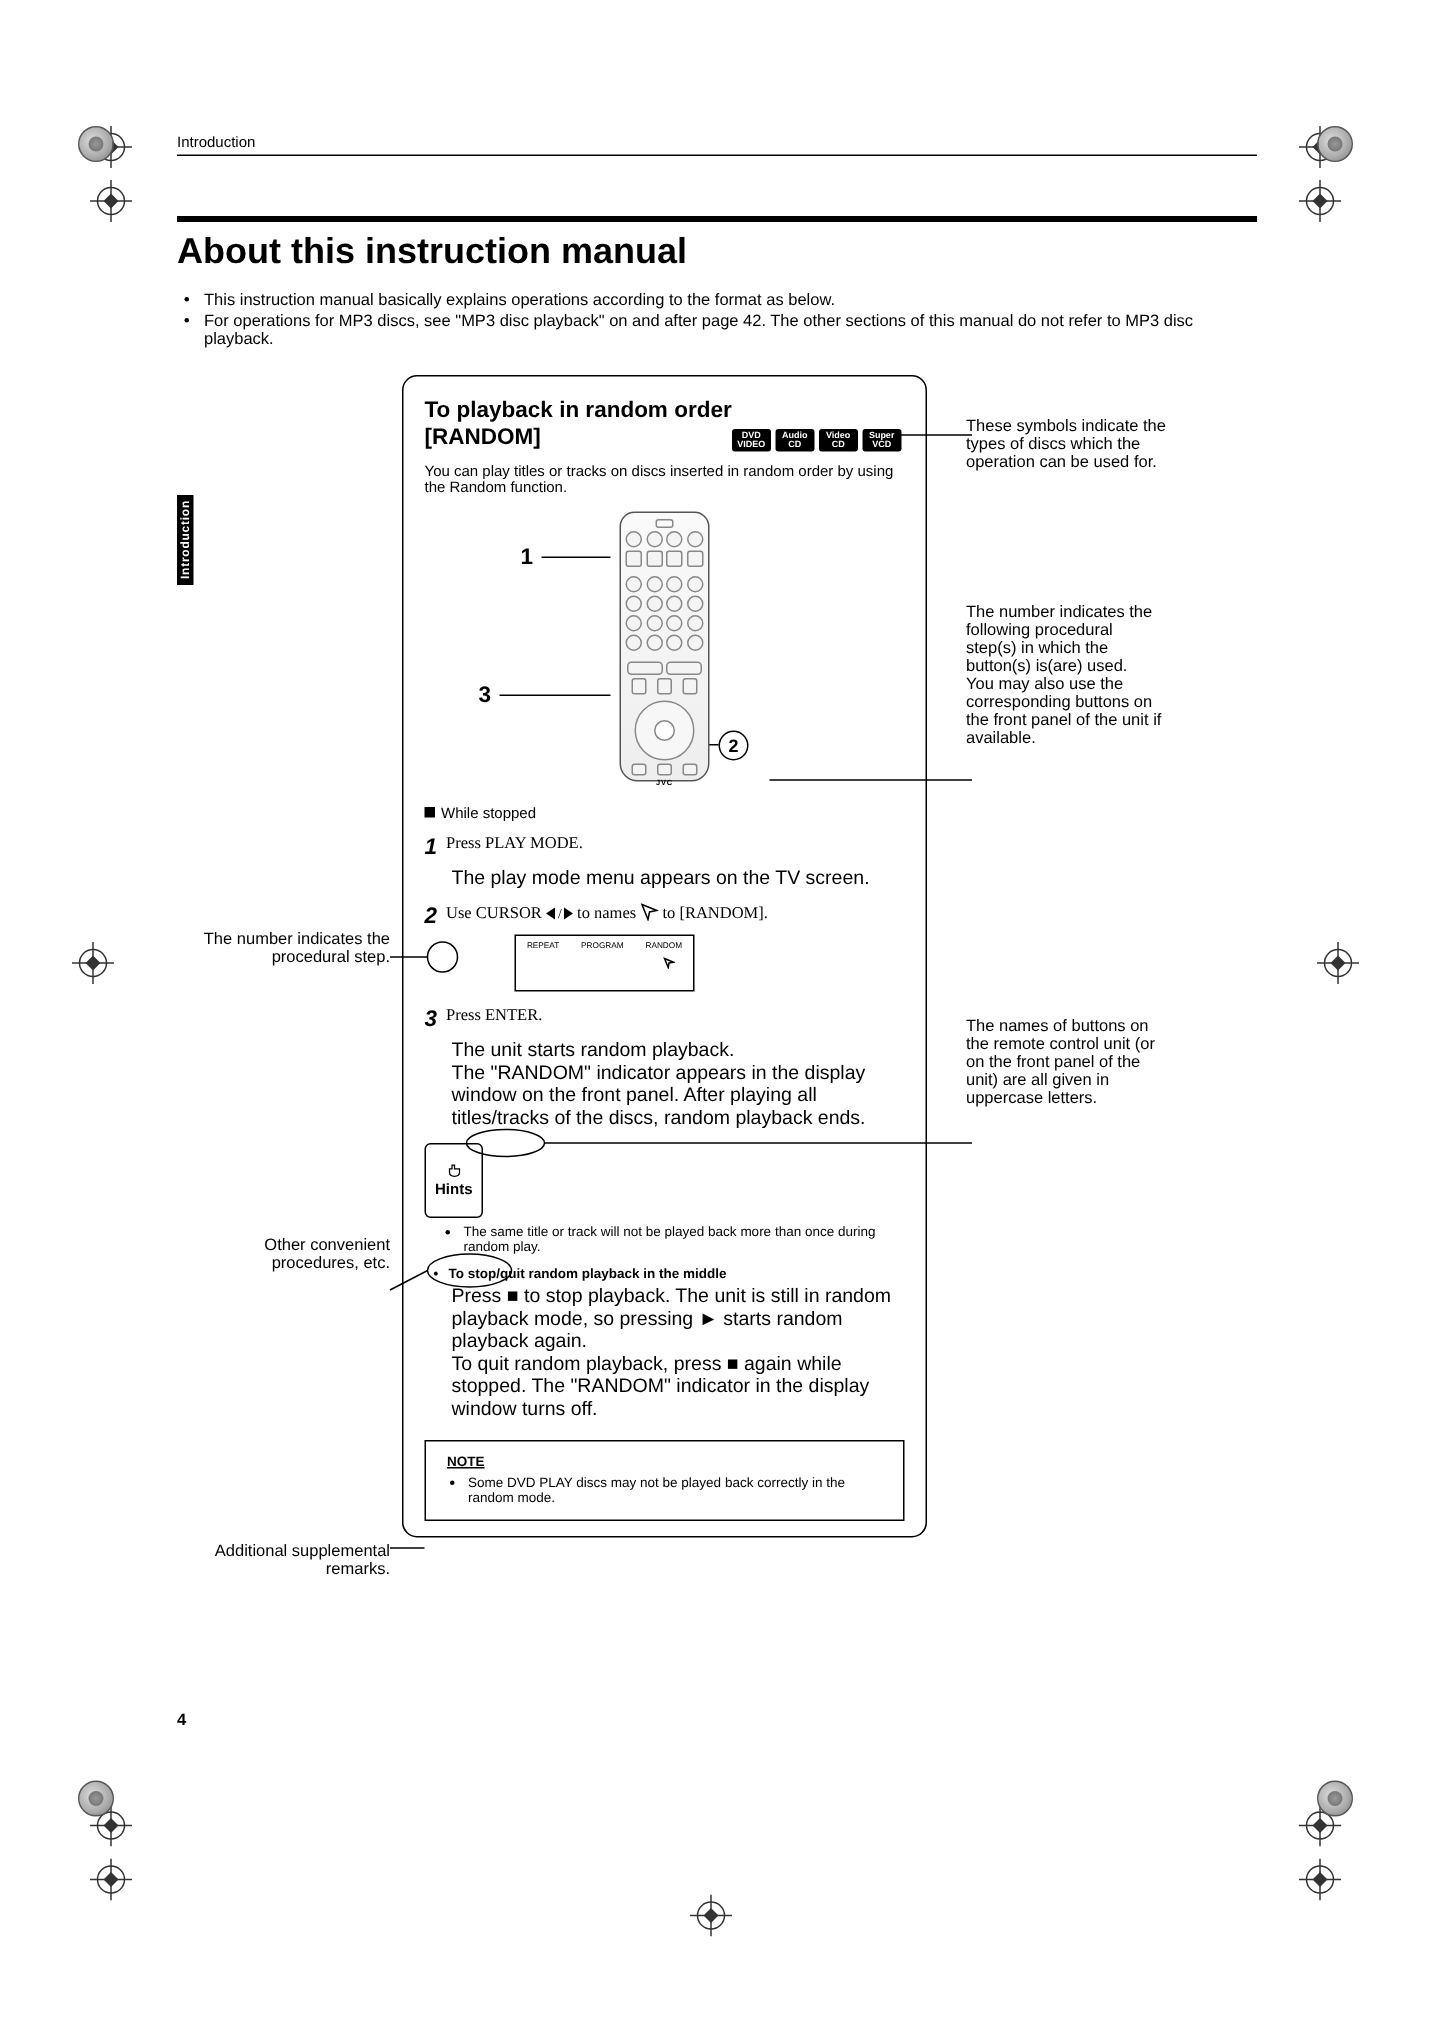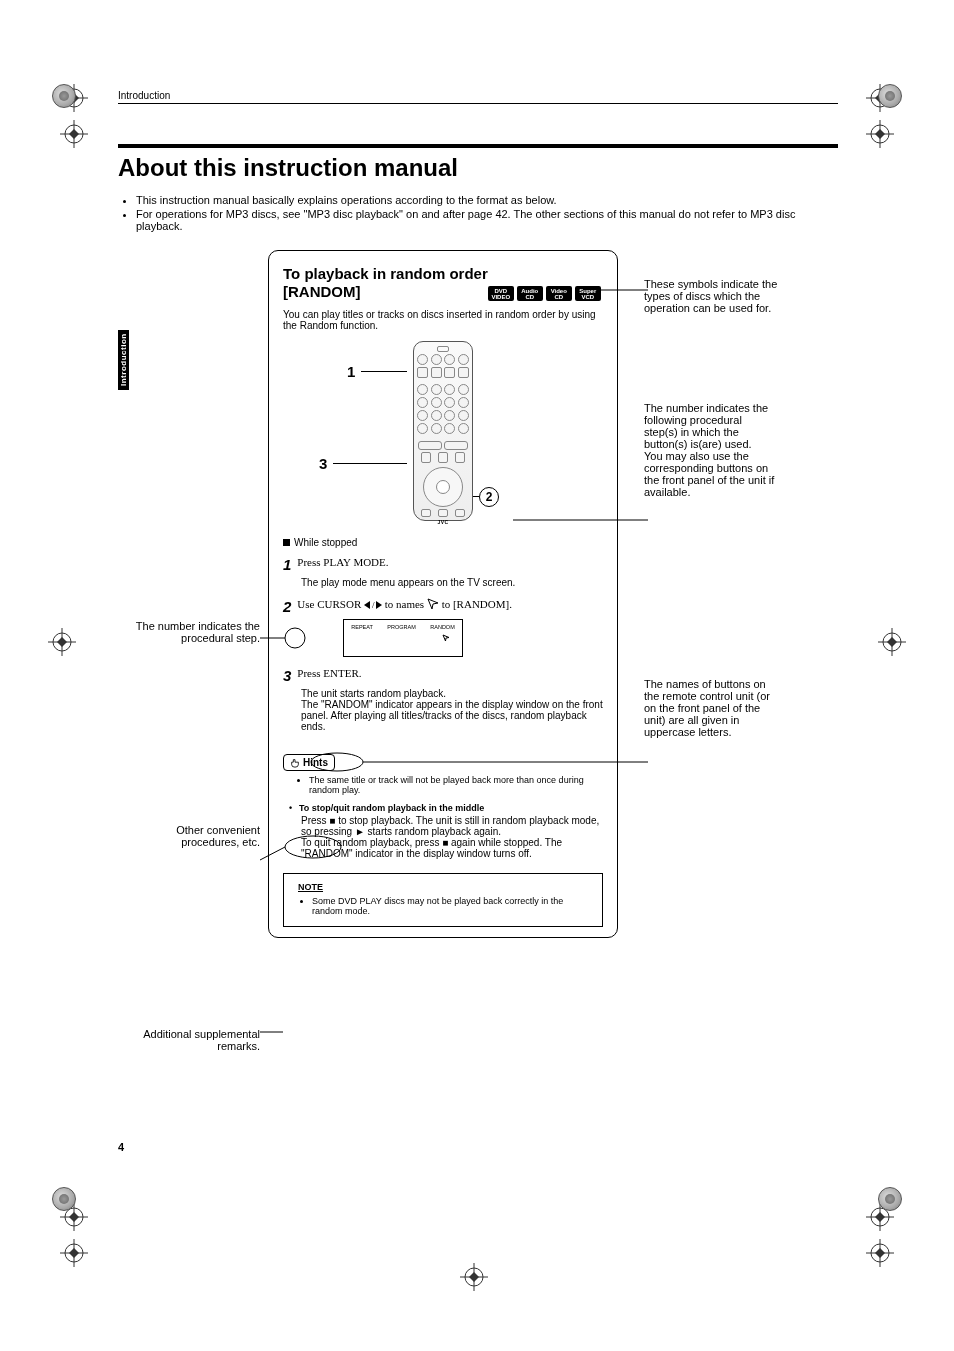--- a/index.html
+++ b/index.html
@@ -200,21 +200,21 @@
   }
 
   .step { display: flex; align-items: flex-start; gap: 6px; margin-bottom: 4px; }
   .step-num {
     font-size: 15px;
     font-weight: bold;
     font-style: italic;
   }
   .step .step-body { flex: 1; font-size: 11px; }
   .step-body .cmd { font-size: 11px; font-family: Liberation Serif, serif; }
-  .step-sub { font-size: 10px; margin-left: 18px; margin-bottom: 10px; }
+  .step-sub { font-size: 13px; margin-left: 18px; margin-bottom: 10px; }
 
   .menu-box {
     width: 120px;
     height: 38px;
     border: 1px solid #000;
     margin: 4px 0 10px 60px;
     position: relative;
     font-size: 5.5px;
     display: flex;
     justify-content: space-around;
@@ -225,27 +225,28 @@
   .menu-box .ptr {
     position: absolute;
     right: 12px;
     top: 14px;
     font-size: 8px;
   }
 
   .hints {
     border: 1px solid #000;
     border-radius: 4px;
-    padding: 2px 6px;
+    padding: 12px 6px;
     display: inline-flex;
     align-items: center;
     gap: 3px;
     font-size: 10px;
     font-weight: bold;
-    margin-top: 12px;
+    margin-top: 0;
+    flex-direction: column;
   }
   .hints svg { width: 10px; height: 10px; }
   .hints-list, .stop-list, .note-list {
     font-size: 9px;
     margin: 4px 0 4px 16px;
     padding-left: 10px;
   }
   .stop-head {
     font-size: 9px;
     font-weight: bold;

